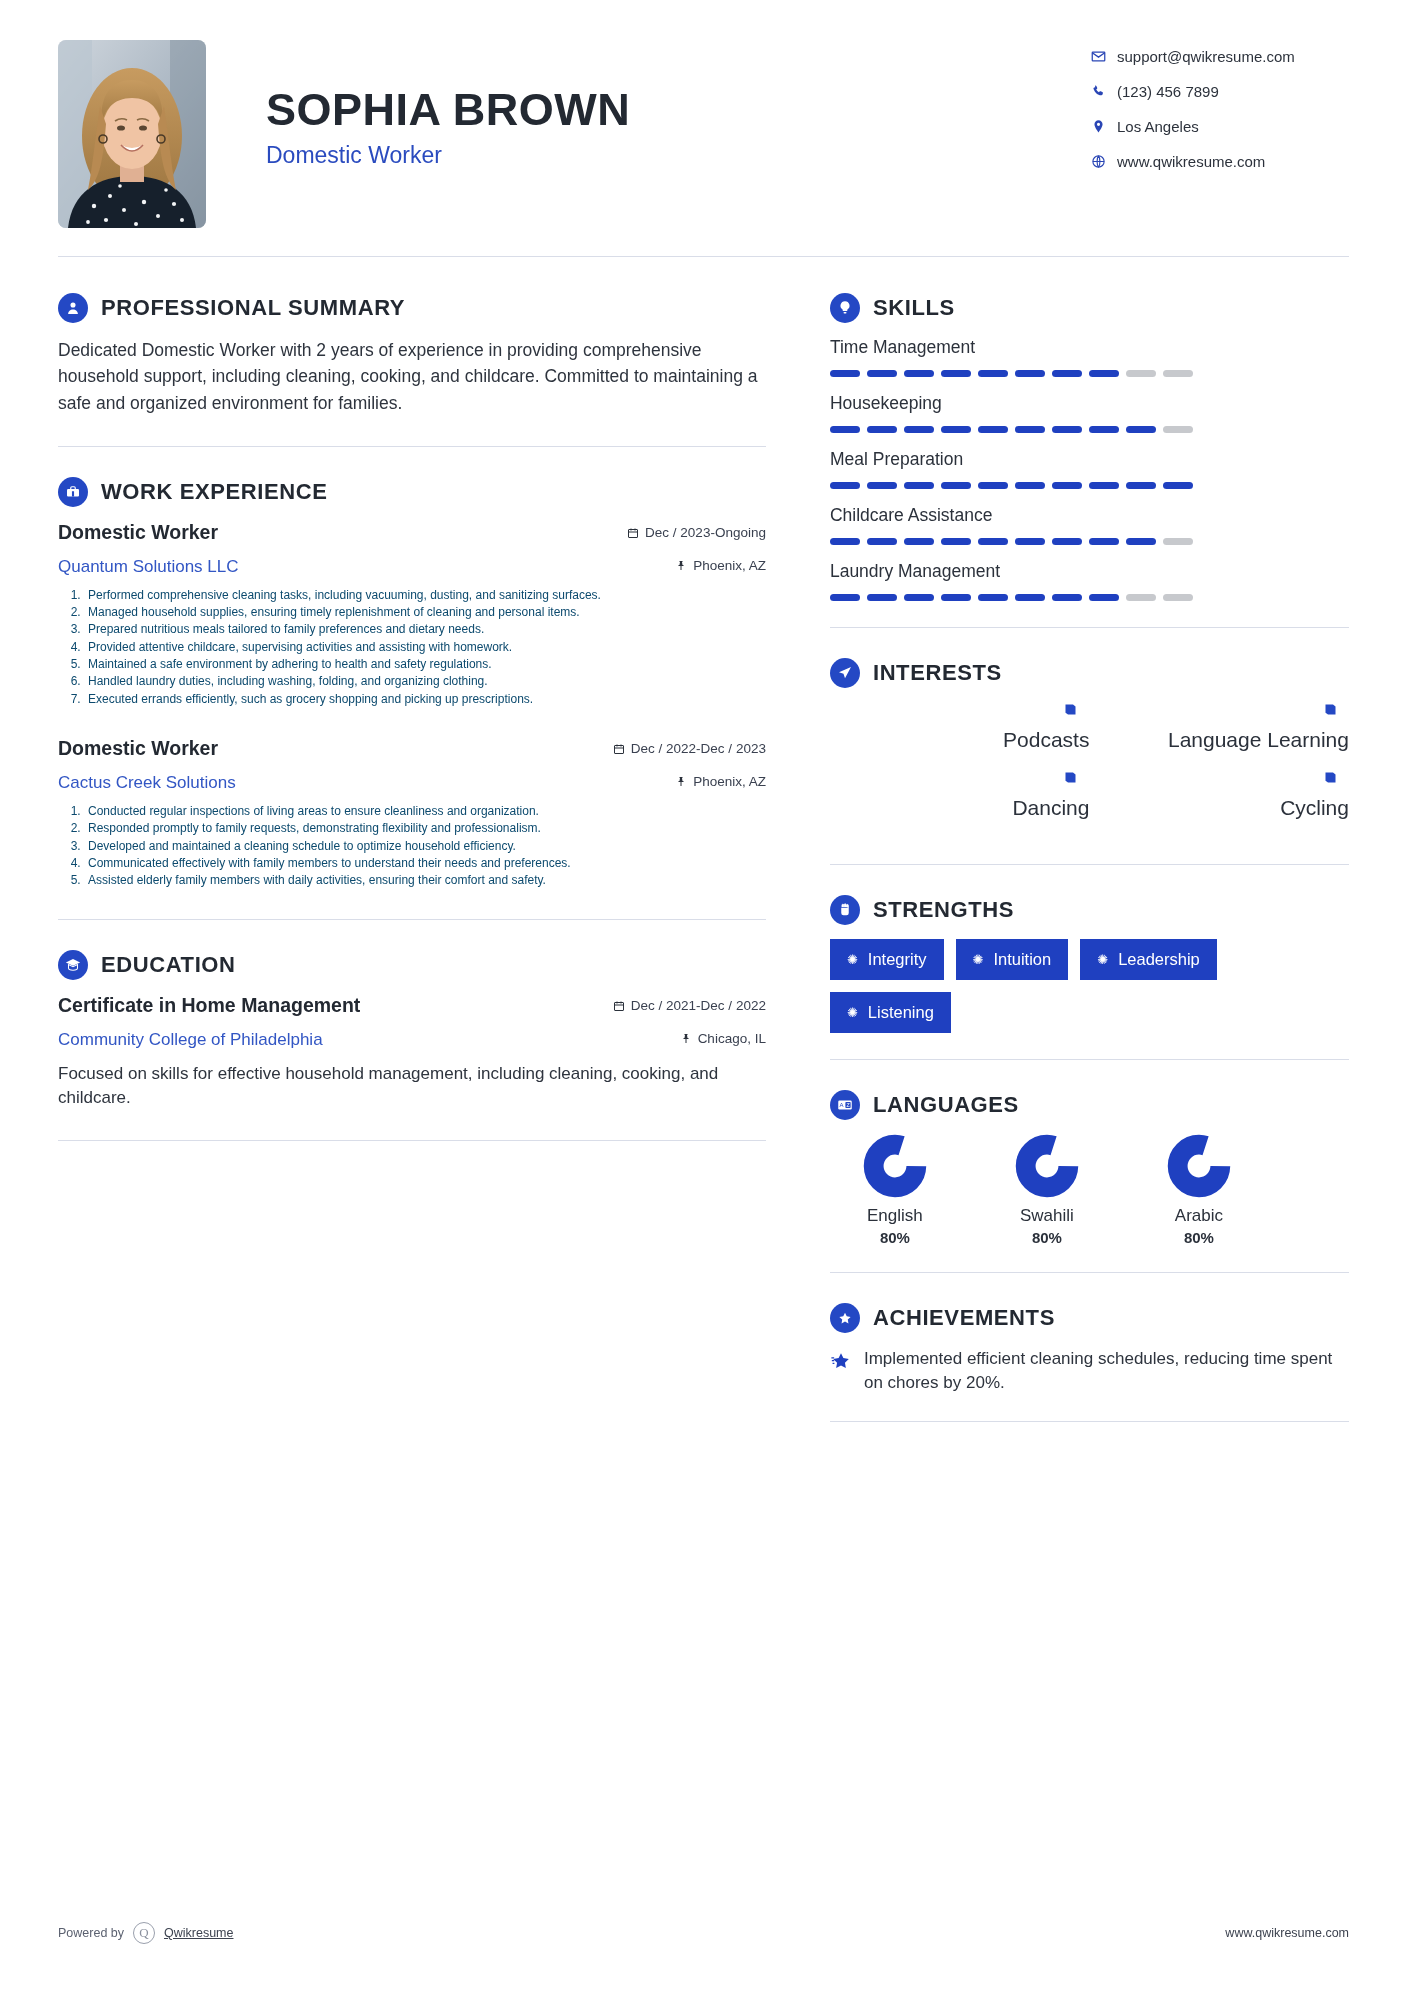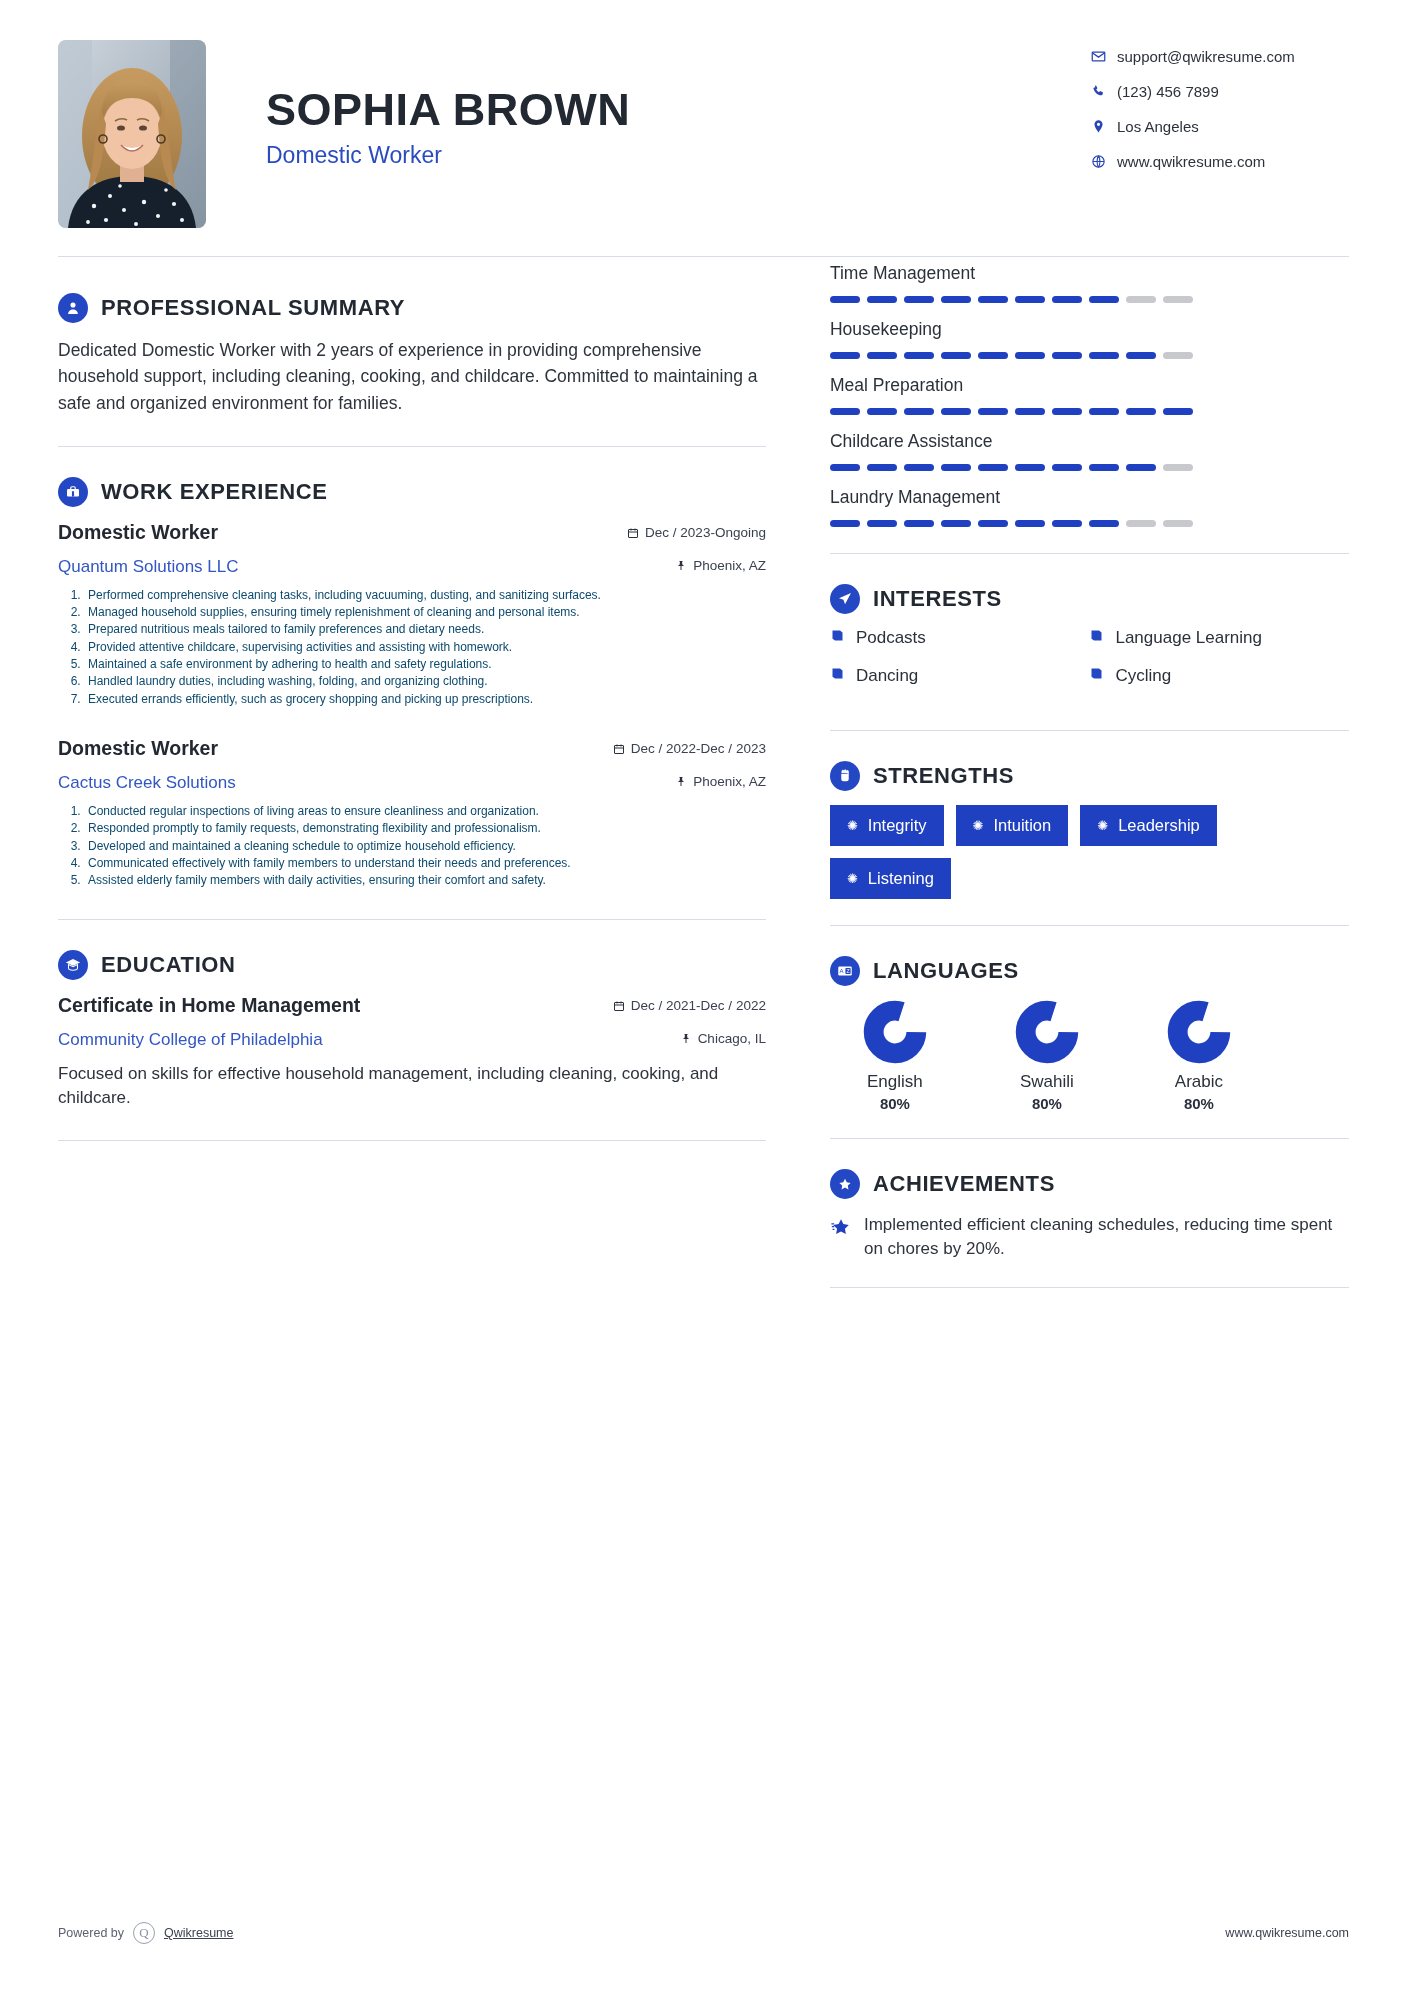--- a/index.html
+++ b/index.html
@@ -57,21 +57,21 @@
 
   
   .skill { margin-bottom: 16px; }
   .skill-name { font-size: 17.5px; color: #2b313b; margin-bottom: 12px; }
   .dashes { display: flex; gap: 7px; }
   .dash { width: 30px; height: 7px; border-radius: 4px; background: #c7c9cd; }
   .dash.on { background: #1f40c0; }
 
   
   .interests { display: flex; flex-wrap: wrap; }
-  .interest { width: 50%; display: flex; align-items: flex-start; font-size: 17px; color: #2b313b; margin-bottom: 18px; }
+  .interest { width: 50%; display: flex; align-items: flex-end; font-size: 21px; color: #2b313b; margin-bottom: 18px; flex-direction: column; }
   .interest .bk { width: 26px; flex: 0 0 26px; color: #2448c4; }
   .interest .bk svg { width: 15px; height: 15px; display: block; }
 
   
   .strengths { display: flex; flex-wrap: wrap; gap: 12px; }
   .strength { background: #1f40c0; color: #fff; font-size: 16.5px; padding: 11px 17px;
               display: flex; align-items: center; gap: 10px; }
   .strength .star { font-size: 13px; line-height: 1; }
 
   
@@ -325,20 +325,29 @@
           </div>
         </div>
         <div class="edu-desc">Focused on skills for effective household management, including cleaning, cooking, and childcare.</div>
       </div>
 
       <hr class="sep">
     </div>
 
     <div class="right">
 
+      <div class="sec-head">
+        <span class="sec-ico">
+          <svg viewBox="0 0 24 24" fill="currentColor">
+              <path d="M12 3a6 6 0 00-3 11.2V16h6v-1.8A6 6 0 0012 3z"></path>
+              <rect x="10" y="17.2" width="4" height="2.2" rx="1"></rect>
+            </svg>
+        </span>
+        <span class="sec-title">SKILLS</span>
+      </div>
 
       <div class="skill">
         <div class="skill-name">Time Management</div>
         <div class="dashes">
             <span class="dash on"></span>
             <span class="dash on"></span>
             <span class="dash on"></span>
             <span class="dash on"></span>
             <span class="dash on"></span>
             <span class="dash on"></span>

